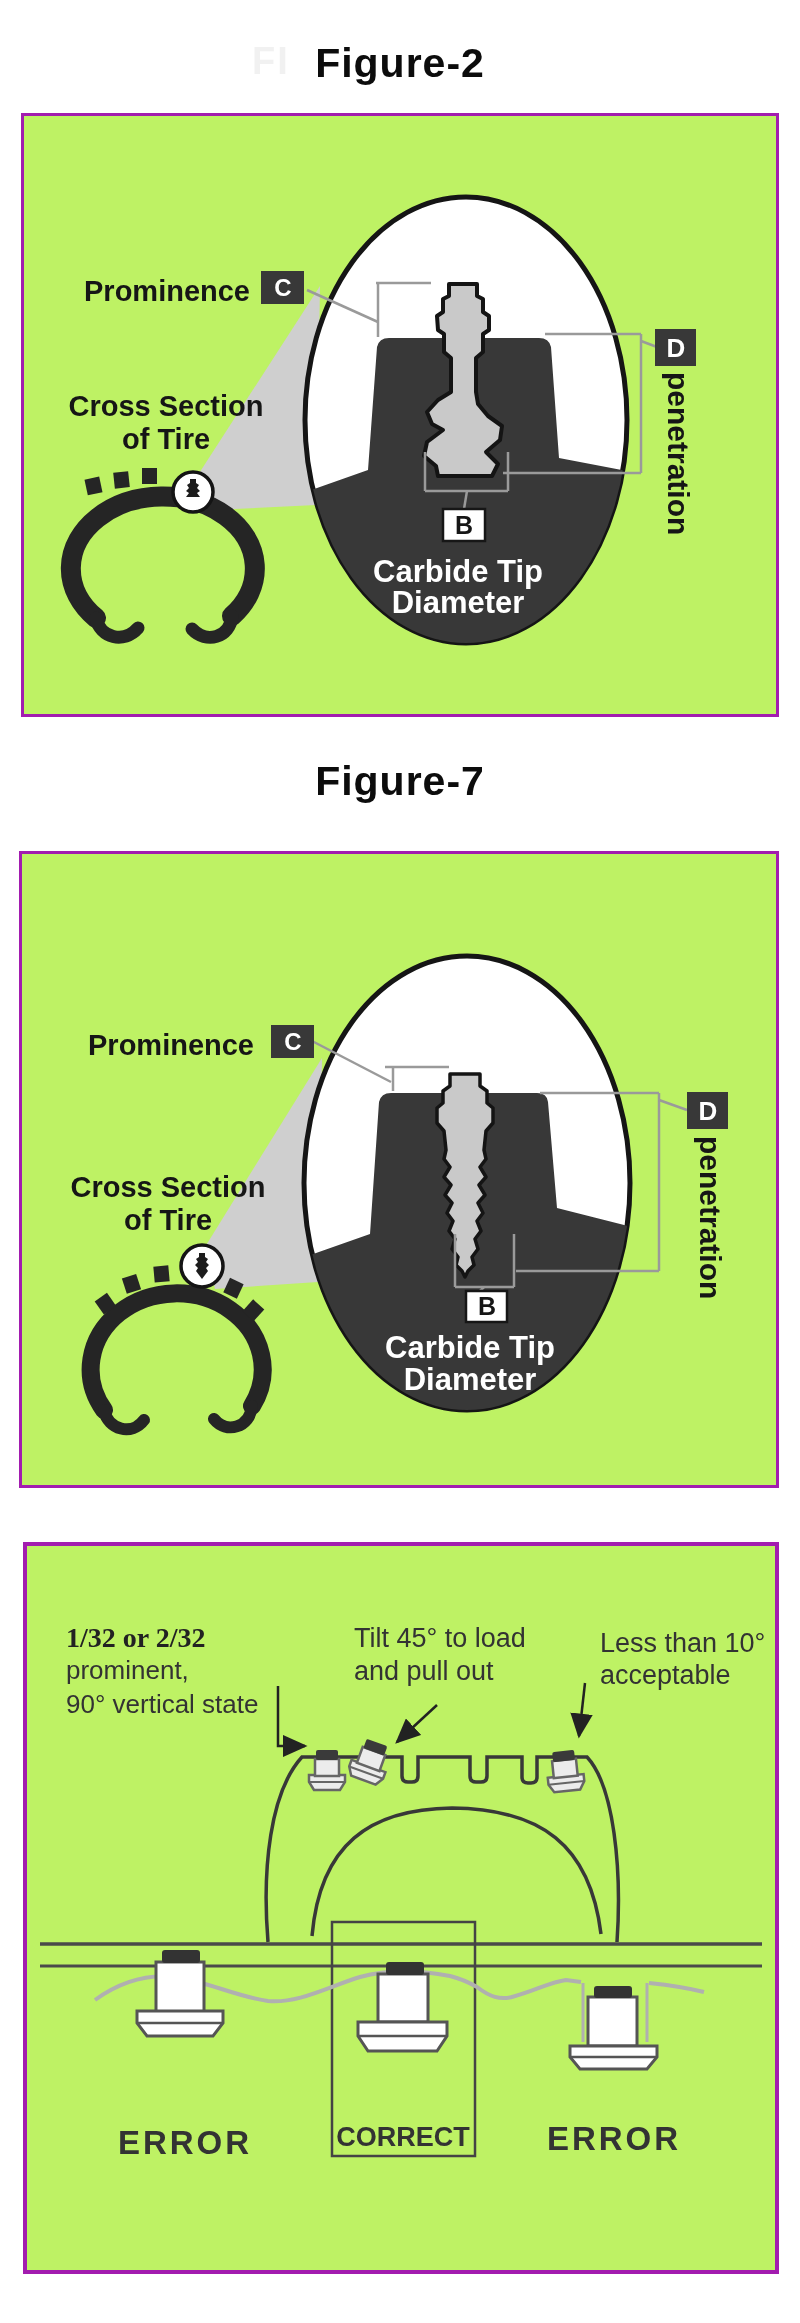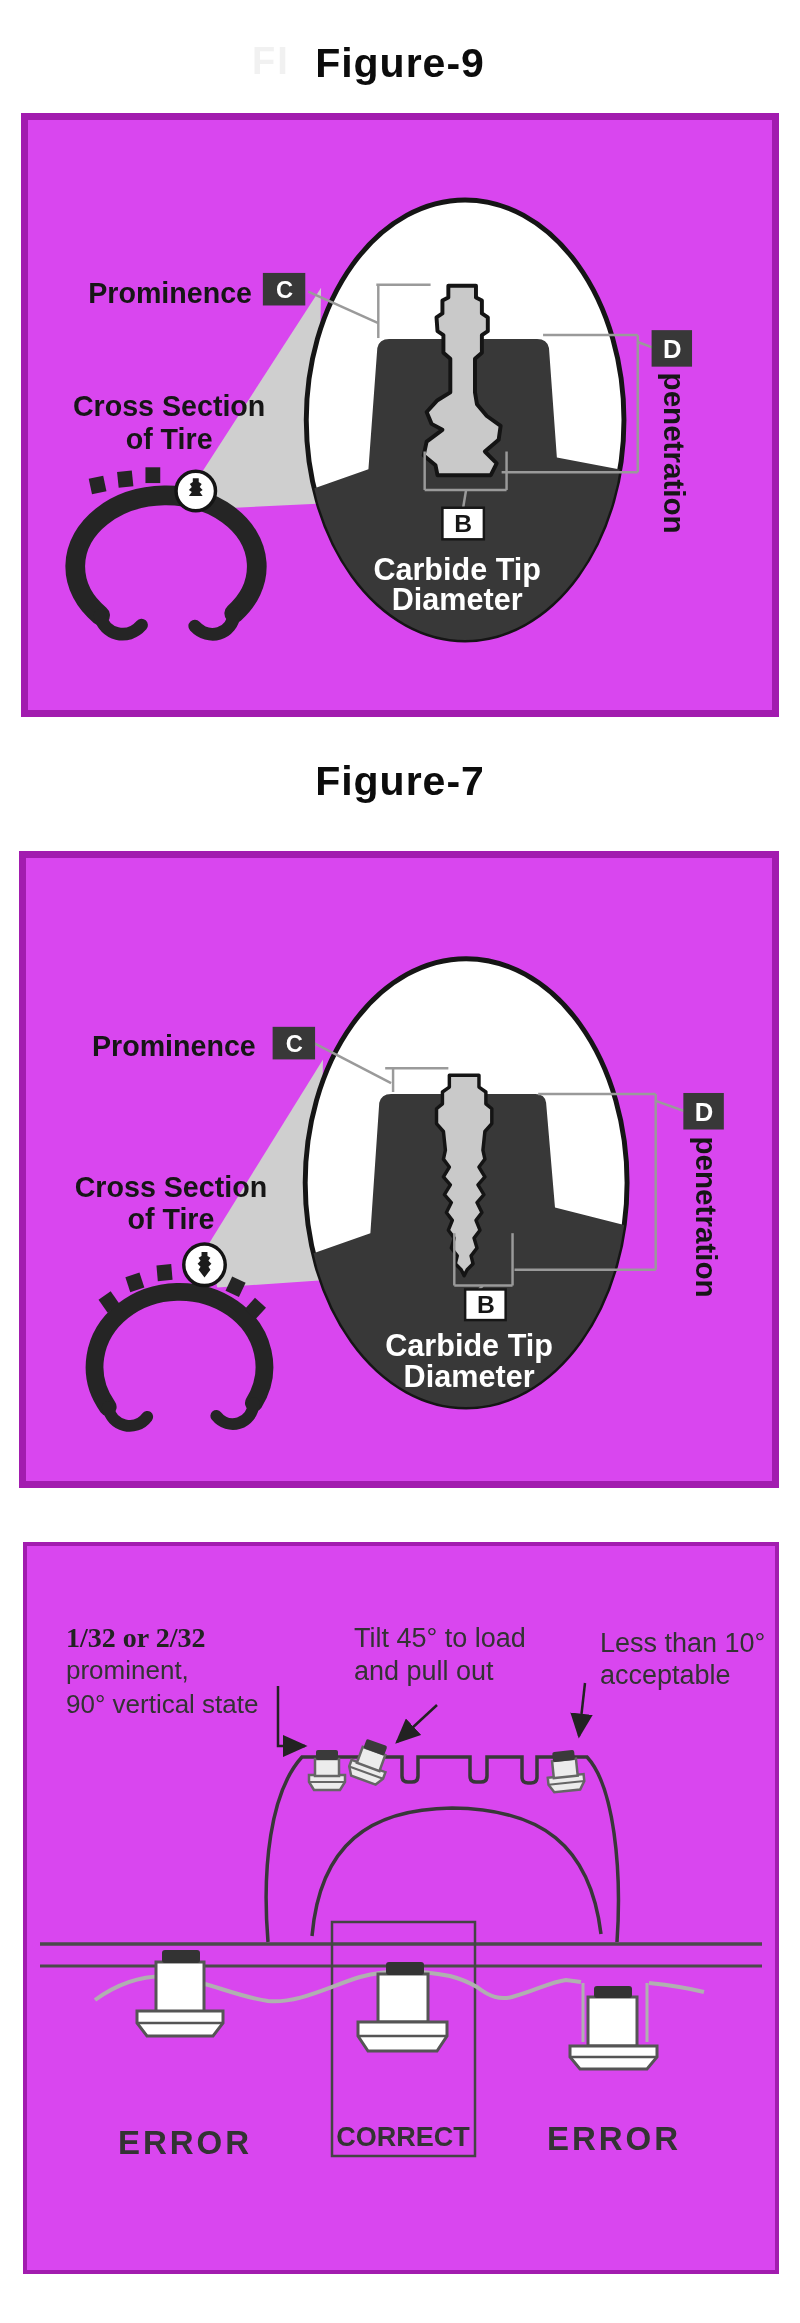--- a/index.html
+++ b/index.html
@@ -1,29 +1,29 @@
 <!DOCTYPE html>
 <html><head>
 <meta charset="utf-8">
 <style>
   html,body{margin:0;padding:0;background:#ffffff;}
   body{width:800px;height:2323px;position:relative;font-family:"Liberation Sans",sans-serif;overflow:hidden;}
   .fig-title{position:absolute;width:800px;text-align:center;font-size:41px;font-weight:bold;color:#0c0c0c;letter-spacing:1px;}
   .ghost{position:absolute;left:252px;top:0;font-size:38px;font-weight:bold;color:#f1f1f1;letter-spacing:2px;}
-  .panel{position:absolute;background:#d946ef;border:7px solid #a21caf;box-sizing:border-box;text-align:center;}
+  .panel{position:absolute;background:#bef264;border:3px solid #a21caf;box-sizing:border-box;text-align:center;}
   .panel svg{display:block;width:100%;height:100%;}
   text{font-family:"Liberation Sans",sans-serif;}
   .serif{font-family:"Liberation Serif",serif;}
 </style>
 </head>
 <body>
 
 <div class="fig-title" style="top:40px;">
   <span class="ghost">FI</span>
-  <span>Figure-9</span>
+  <span>Figure-2</span>
 </div>
 <div class="fig-title" style="top:758px;">
   <span>Figure-7</span>
 </div>
 <div class="fig-title" style="top:1532px;margin-top:21px;">
   <span>Figure-3</span>
 </div>
 
 <div class="panel" style="left:21px;top:113px;width:758px;height:604px;">
 <svg viewBox="24 116 752 598">

